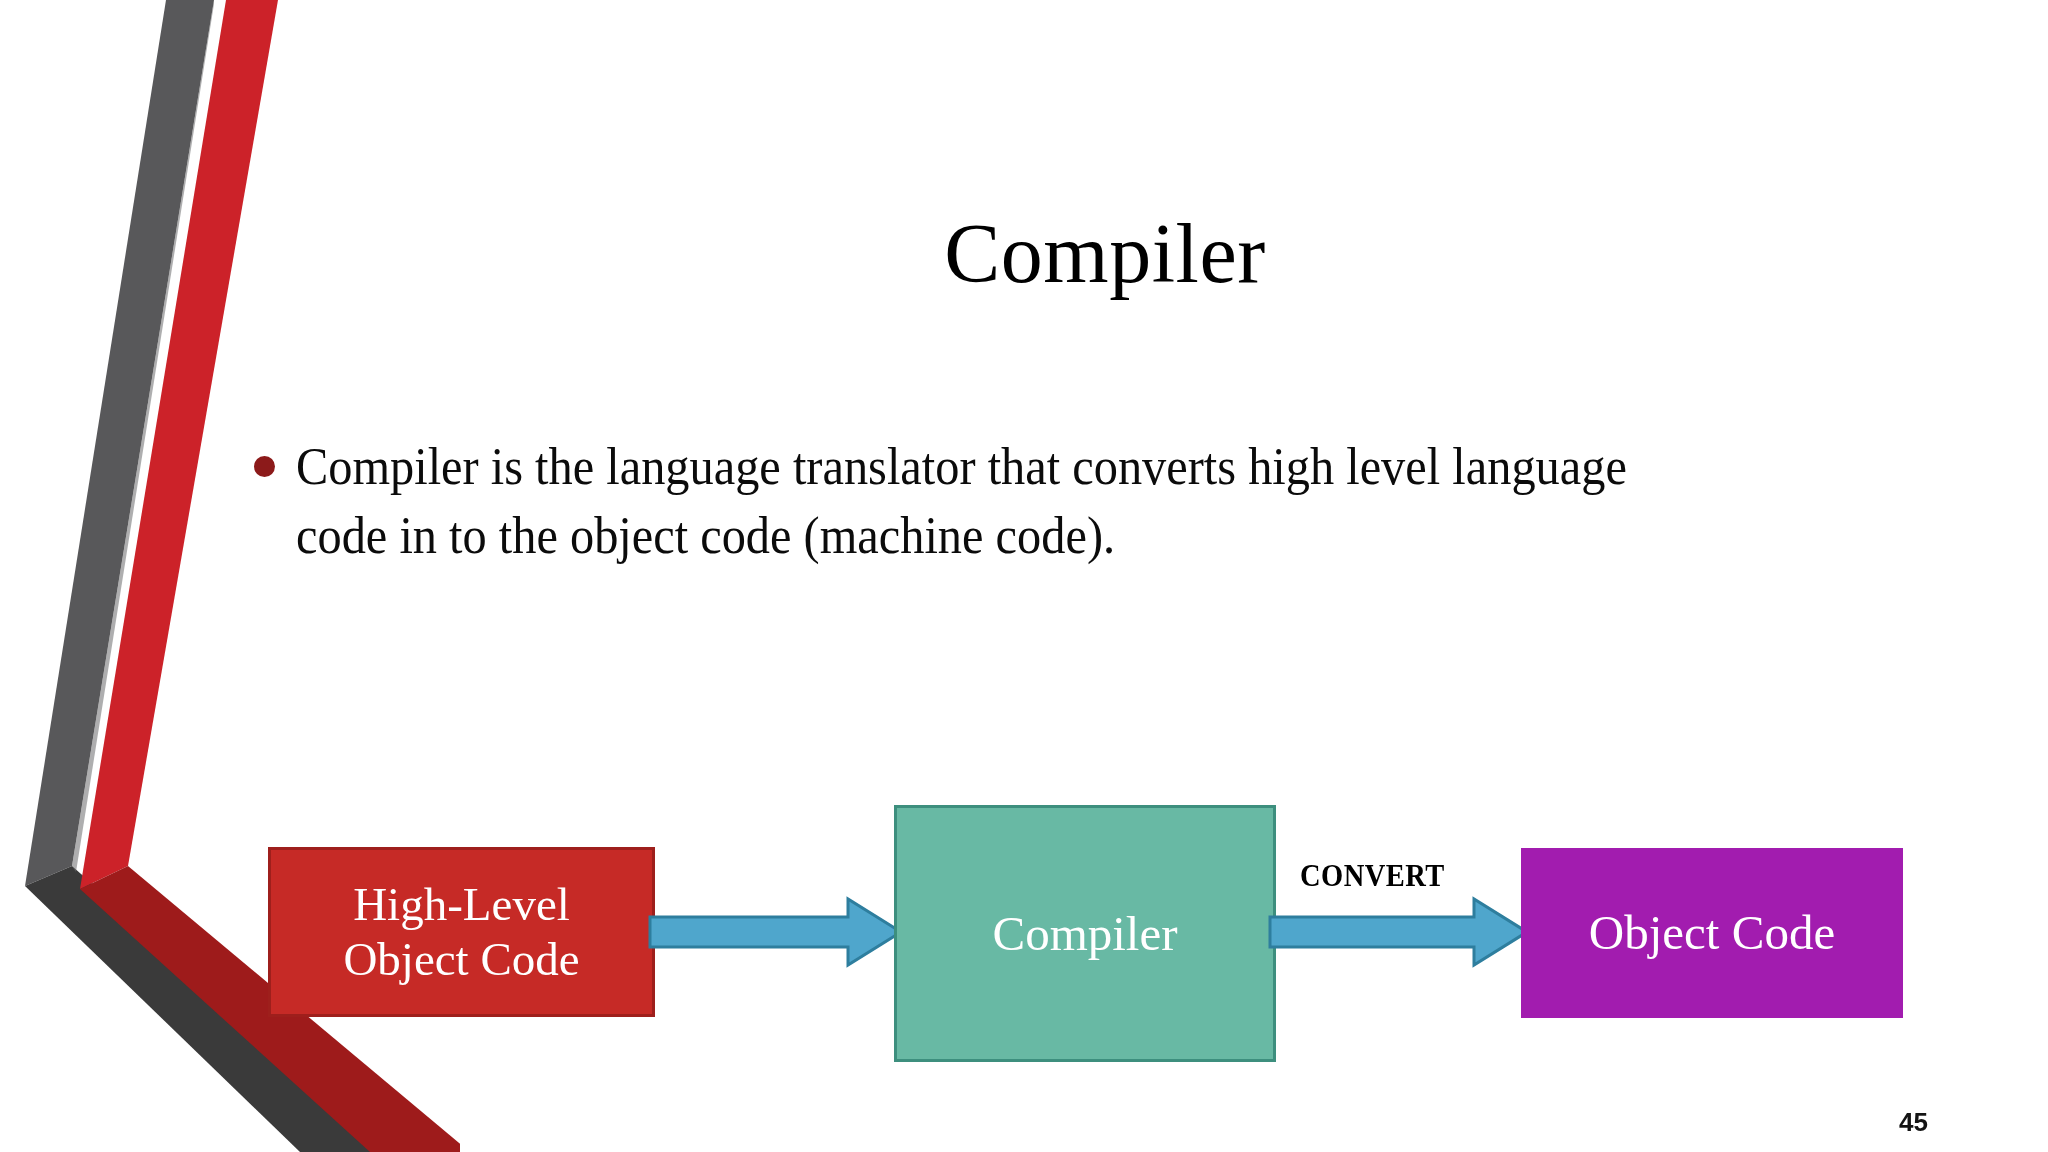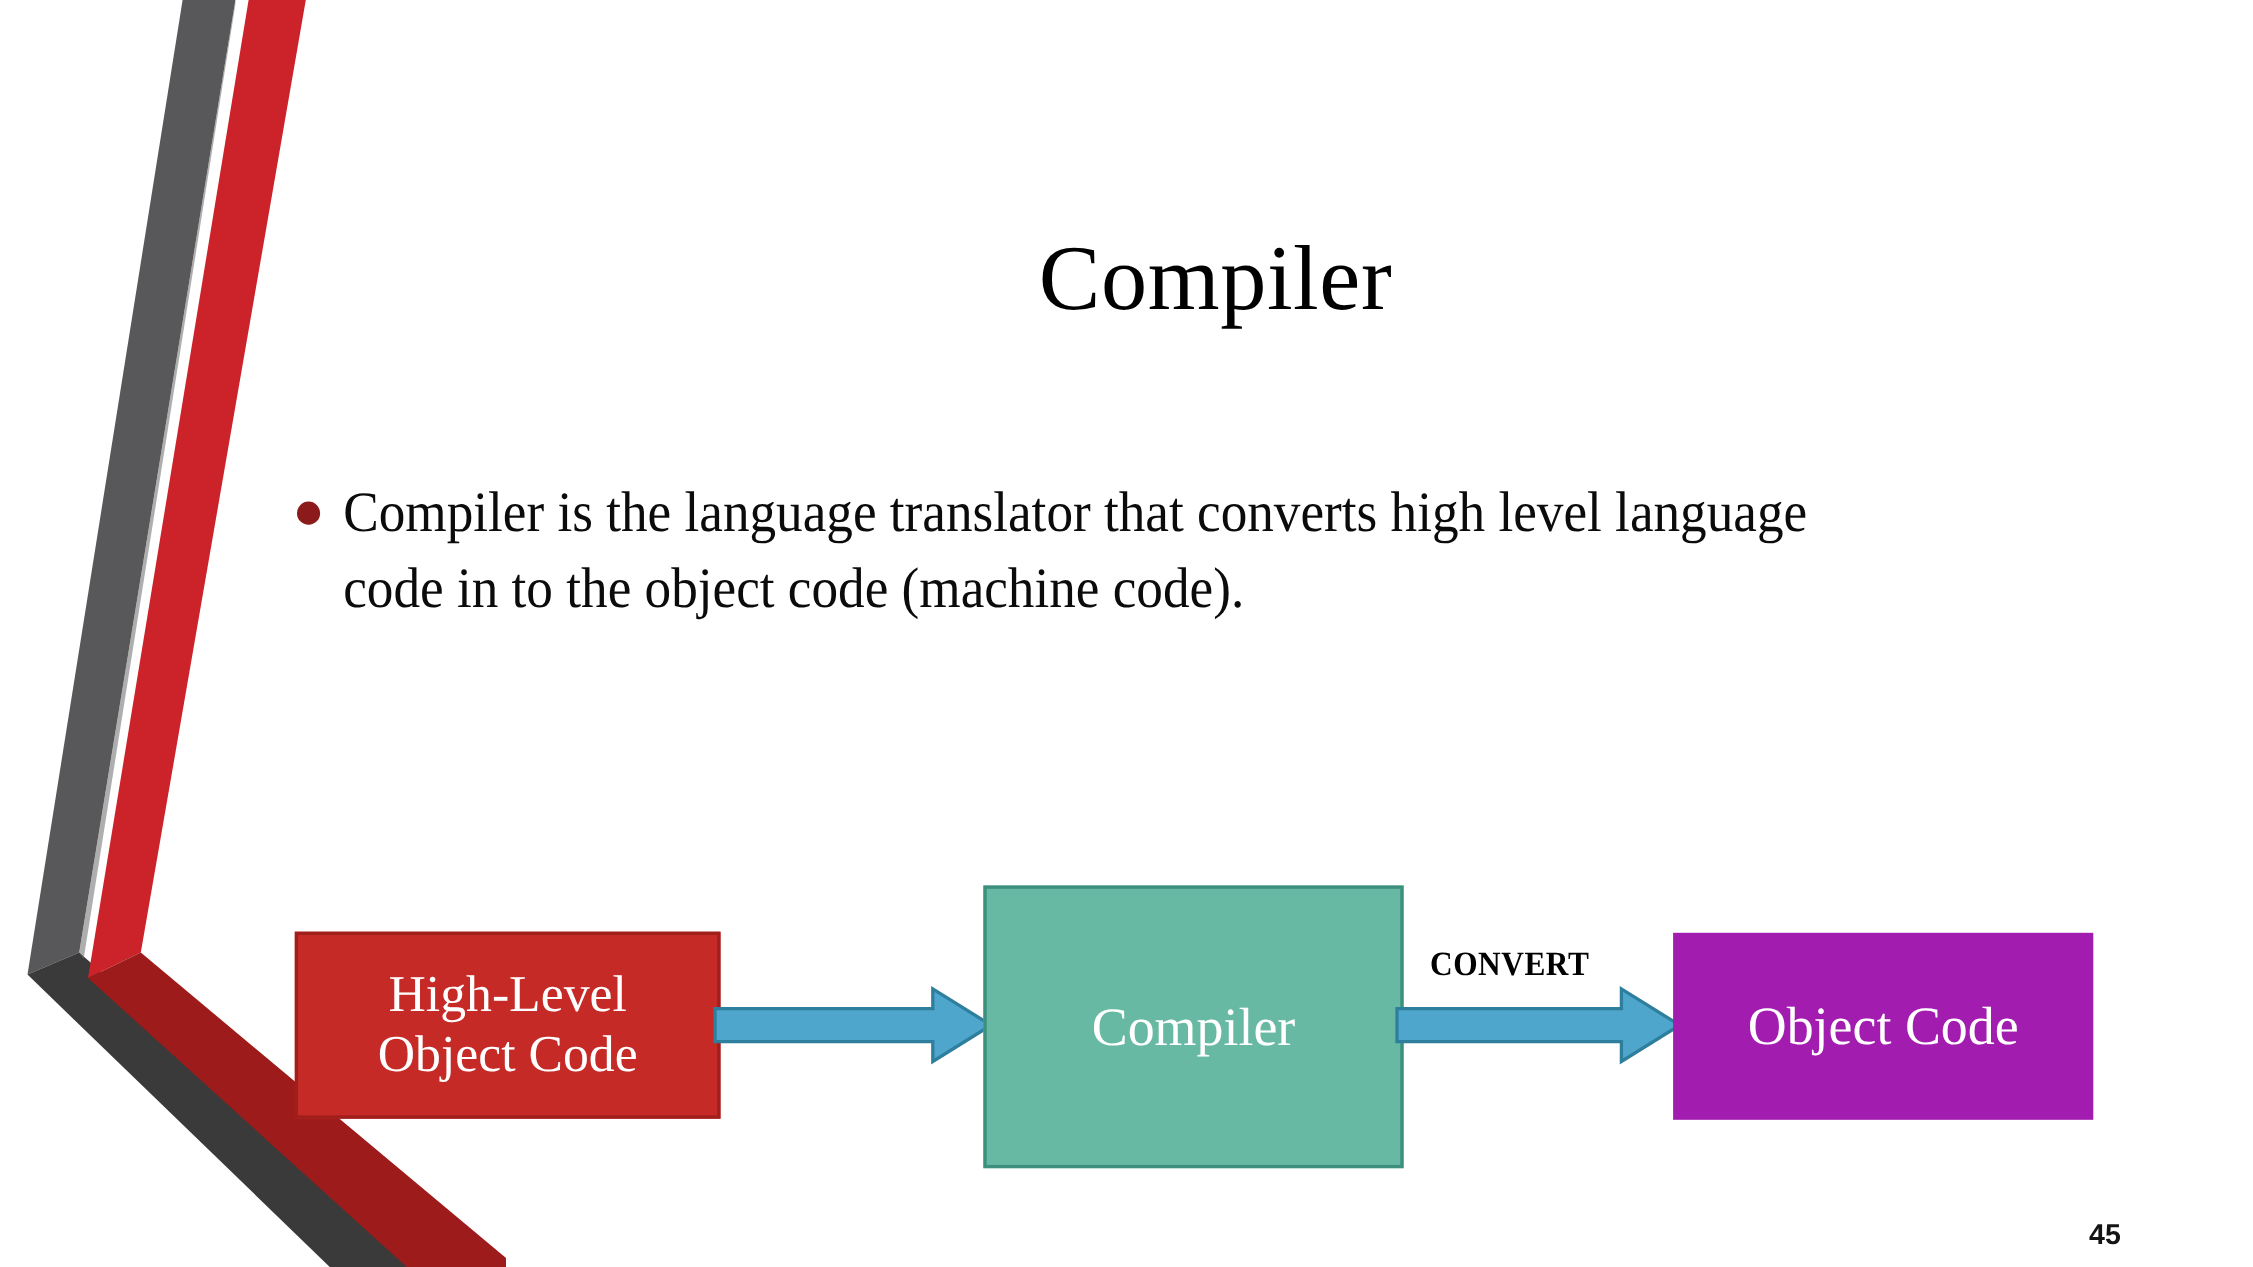--- a/index.html
+++ b/index.html
@@ -39,21 +39,21 @@
     font-size: 84px;
     line-height: 1.0;
     color: #000000;
     font-weight: 400;
     letter-spacing: 0.5px;
   }
 
   
   .bullets {
     position: absolute;
-    left: 262px;
+    left: 246px;
     top: 432px;
     width: 1560px;
   }
   .bullet-row {
     position: relative;
     display: block;
     padding-left: 50px;
     margin-bottom: 34px;
   }
   .bullet-dot {

